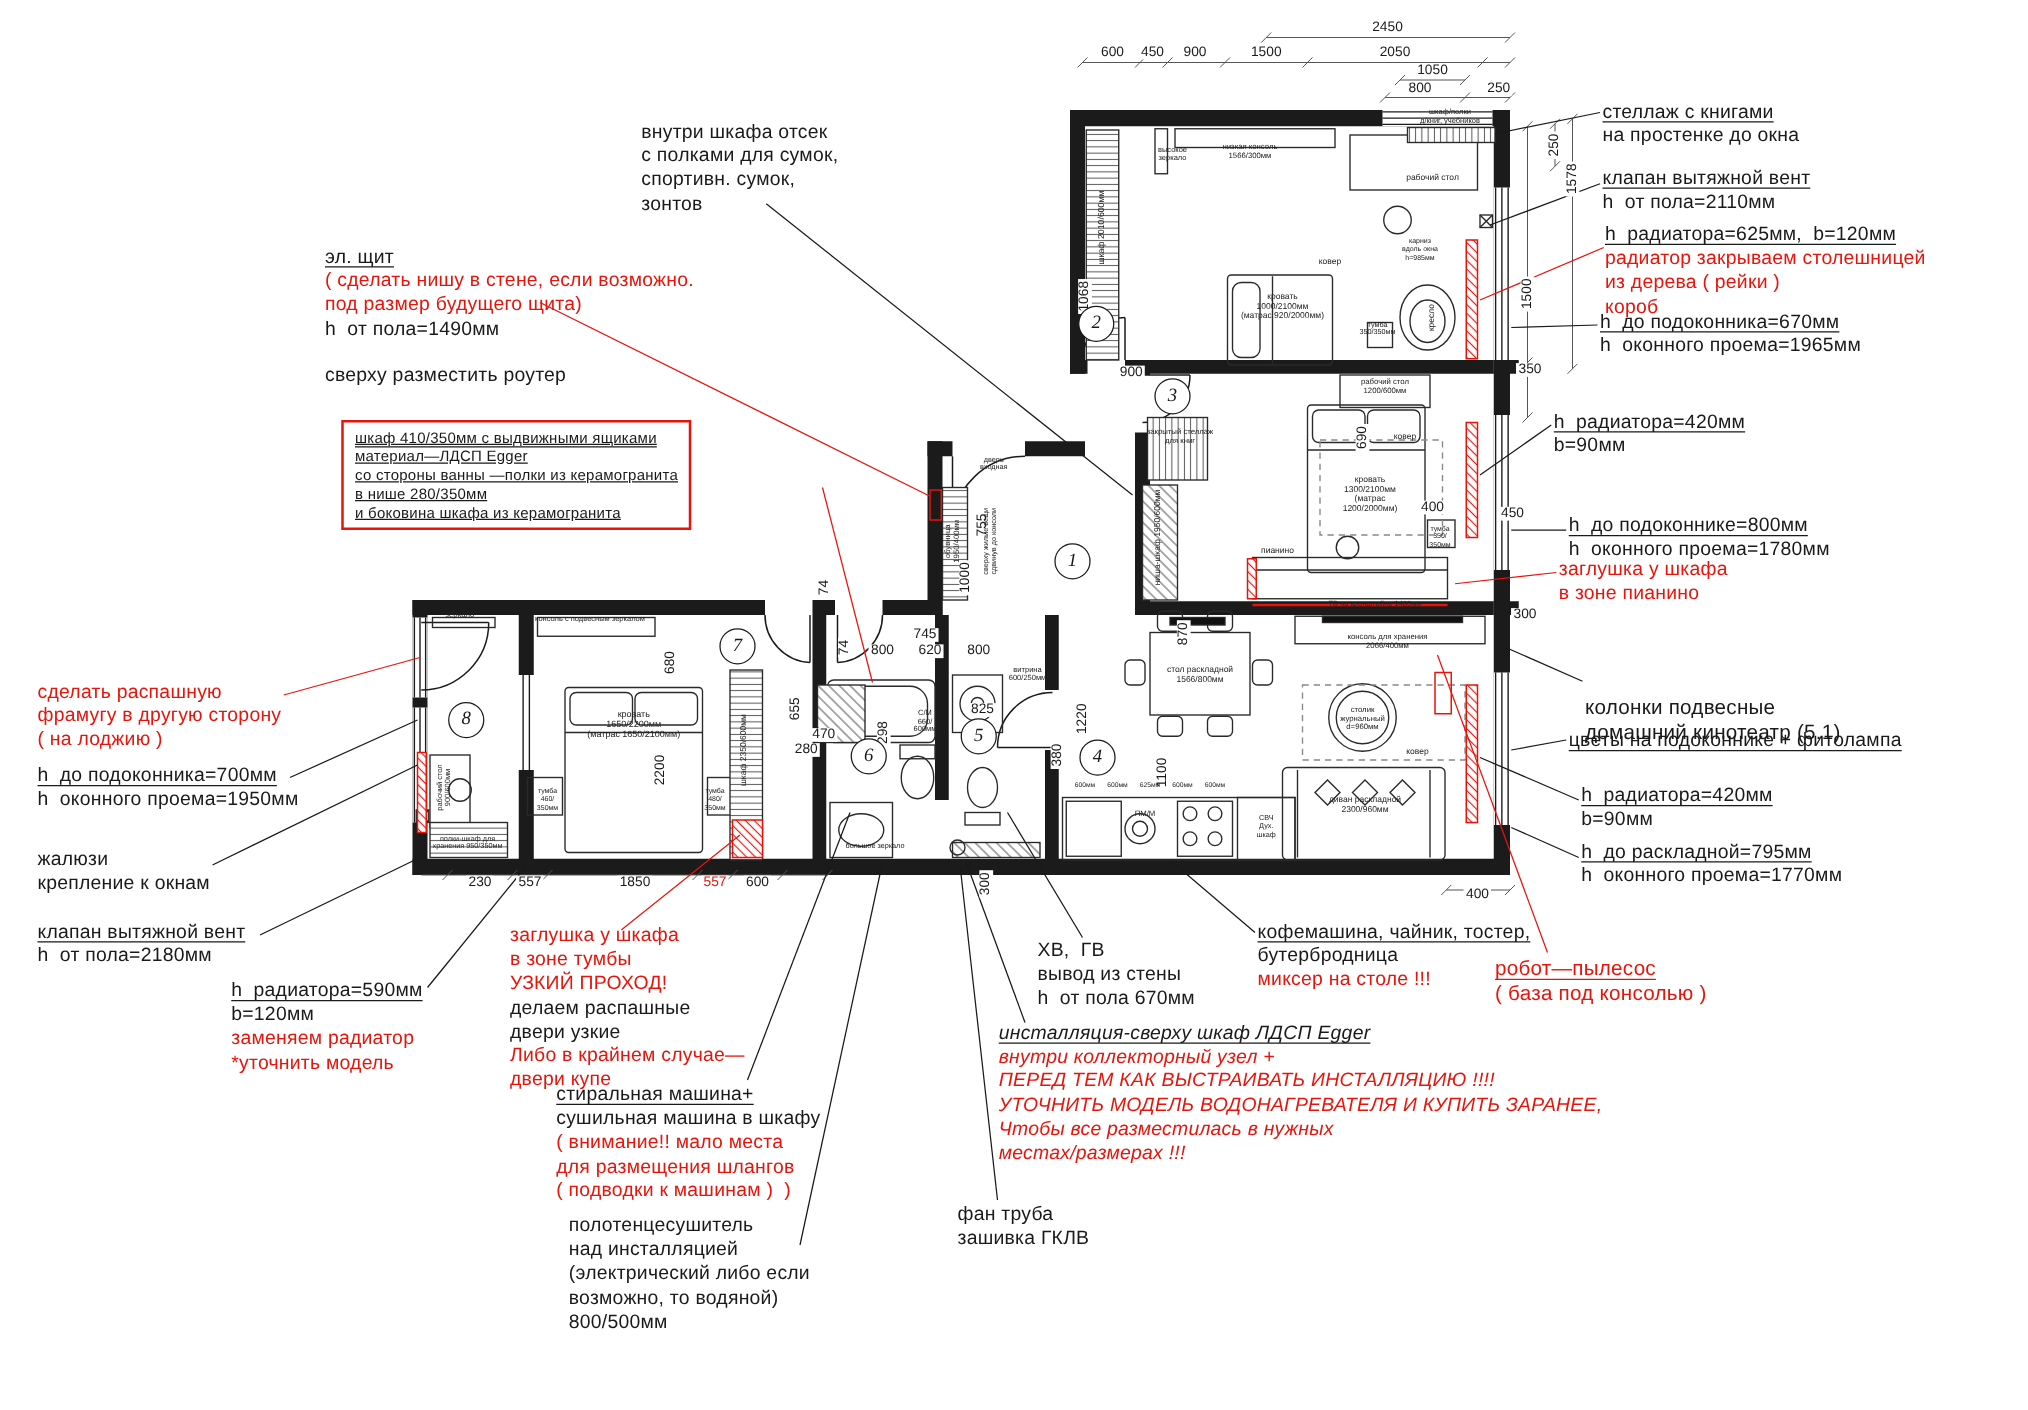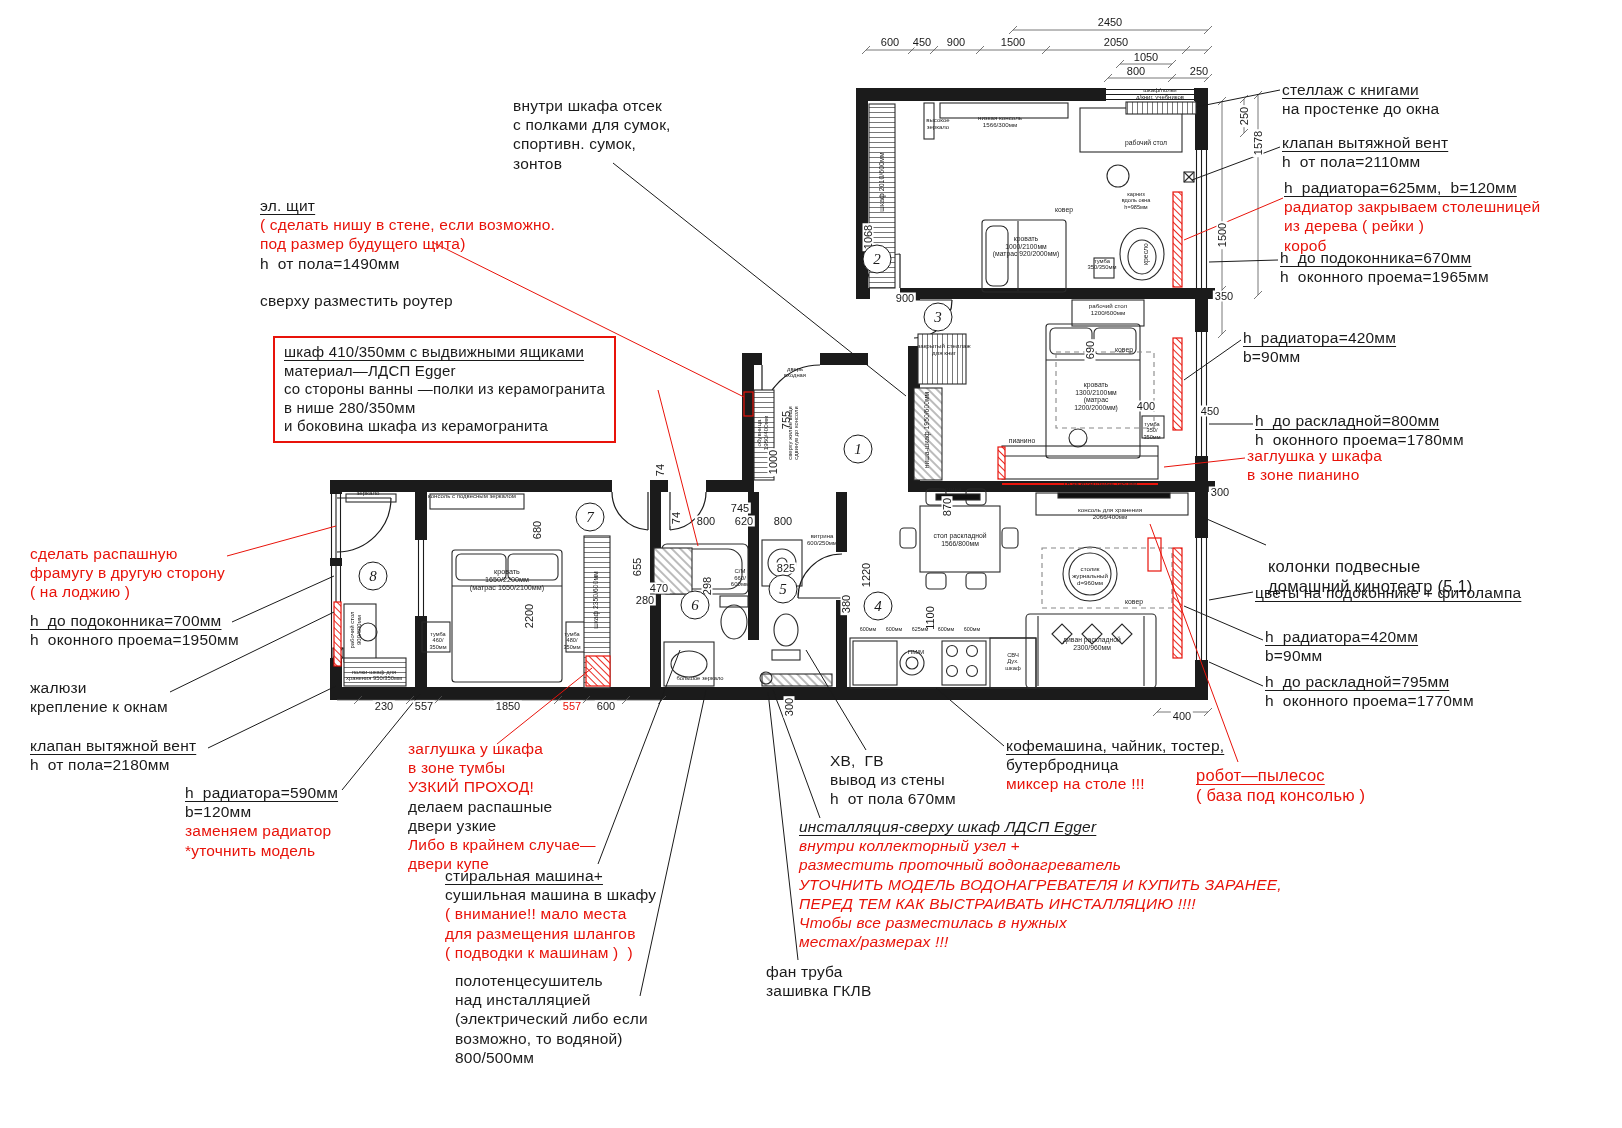--- a/index.html
+++ b/index.html
@@ -302,21 +302,21 @@
     </div>
     <div class="ann" style="left: 260px; top: 196px;">
       <div class="ul">эл. щит</div>
       <div class="red">( сделать нишу в стене, если возможно.</div>
       <div class="red">под размер будущего щита)</div>
       <div>h  от пола=1490мм</div>
     </div>
     <div class="ann" style="left: 260px; top: 291px;">
       <div>сверху разместить роутер</div>
     </div>
-    <div class="ann boxed" style="left: 273px; top: 336px; font-size: 15px;">
+    <div class="ann boxed" style="left: 273px; top: 336px; font-size: 12px; text-decoration: underline;">
       <div class="ul">шкаф 410/350мм с выдвижными ящиками</div>
       <div>материал—ЛДСП Egger</div>
       <div>со стороны ванны —полки из керамогранита</div>
       <div>в нише 280/350мм</div>
       <div>и боковина шкафа из керамогранита</div>
     </div>
     <div class="ann" style="left: 30px; top: 544px;">
       <div class="red">сделать распашную</div>
       <div class="red">фрамугу в другую сторону</div>
       <div class="red">( на лоджию )</div>
@@ -367,23 +367,22 @@
       <div>зашивка ГКЛВ</div>
     </div>
     <div class="ann" style="left: 830px; top: 751px;">
       <div>ХВ,  ГВ</div>
       <div>вывод из стены</div>
       <div>h  от пола 670мм</div>
     </div>
     <div class="ann" style="left: 799px; top: 817px; font-style: italic;">
       <div class="ul">инсталляция-сверху шкаф ЛДСП Egger</div>
       <div class="red">внутри коллекторный узел +</div>
-      <div class="red">разместить проточный водонагреватель</div>
+      <div class="red">ПЕРЕД ТЕМ КАК ВЫСТРАИВАТЬ ИНСТАЛЛЯЦИЮ !!!!</div>
       <div class="red">УТОЧНИТЬ МОДЕЛЬ ВОДОНАГРЕВАТЕЛЯ И КУПИТЬ ЗАРАНЕЕ,</div>
-      <div class="red">ПЕРЕД ТЕМ КАК ВЫСТРАИВАТЬ ИНСТАЛЛЯЦИЮ !!!!</div>
       <div class="red">Чтобы все разместилась в нужных</div>
       <div class="red">местах/размерах !!!</div>
     </div>
     <div class="ann" style="left: 1006px; top: 736px;">
       <div class="ul">кофемашина, чайник, тостер,</div>
       <div>бутербродница</div>
       <div class="red">миксер на столе !!!</div>
     </div>
     <div class="ann" style="left: 1196px; top: 765px; font-size: 16.5px;">
       <div class="red ul">робот—пылесос</div>
@@ -405,21 +404,21 @@
     </div>
     <div class="ann" style="left: 1280px; top: 248px;">
       <div class="ul">h  до подоконника=670мм</div>
       <div>h  оконного проема=1965мм</div>
     </div>
     <div class="ann" style="left: 1243px; top: 328px;">
       <div class="ul">h  радиатора=420мм</div>
       <div>b=90мм</div>
     </div>
     <div class="ann" style="left: 1255px; top: 411px;">
-      <div class="ul">h  до раскладной=800мм</div>
+      <div class="ul">h  до подоконнике=800мм</div>
       <div>h  оконного проема=1780мм</div>
     </div>
     <div class="ann" style="left: 1247px; top: 446px;">
       <div class="red">заглушка у шкафа</div>
       <div class="red">в зоне пианино</div>
     </div>
     <div class="ann" style="left: 1268px; top: 532px; font-size: 16.5px; margin-top: 24px;">
       <div>колонки подвесные</div>
       <div>домашний кинотеатр (5.1)</div>
     </div>

